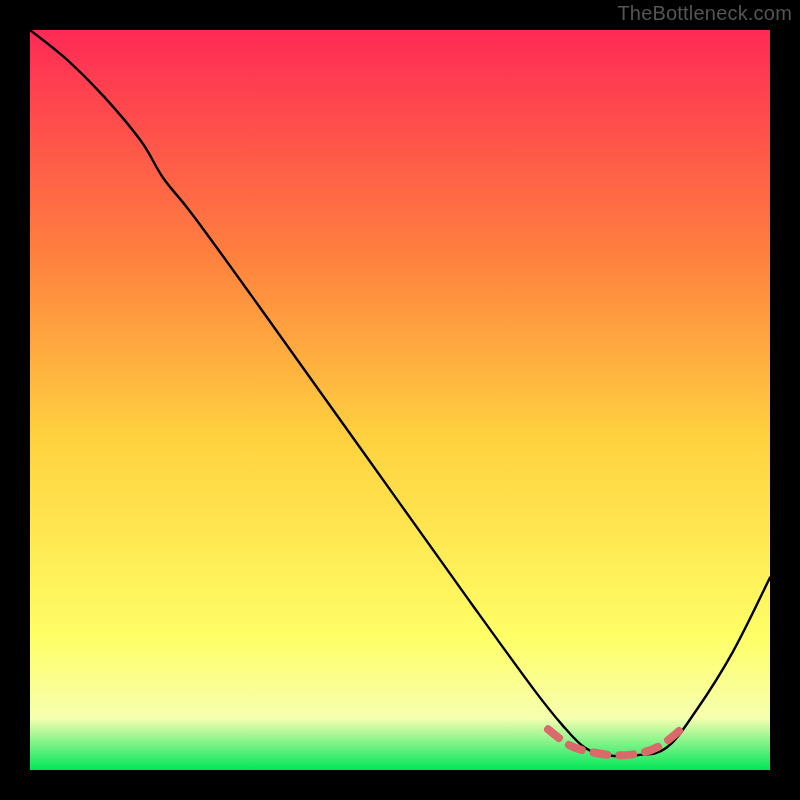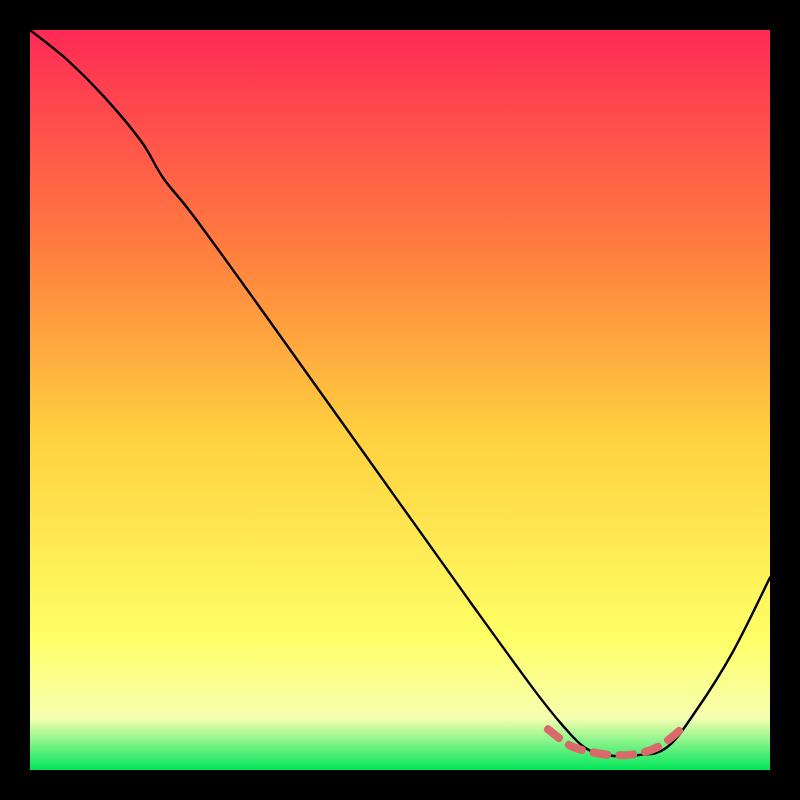--- a/index.html
+++ b/index.html
@@ -38,20 +38,21 @@
     display: block;
     width: 740px;
     height: 740px;
   }
 </style>
 </head>
 <body>
 
 <div class="stage">
 
+  <div class="watermark">TheBottleneck.com</div>
 
   <div class="plot-area">
     <svg viewBox="0 0 740 740" preserveAspectRatio="none">
       <defs>
         <linearGradient id="bg-grad" x1="0" y1="0" x2="0" y2="1">
           <stop offset="0%" stop-color="#ff2a55"></stop>
           <stop offset="30%" stop-color="#ff7f3f"></stop>
           <stop offset="55%" stop-color="#ffd13f"></stop>
           <stop offset="82%" stop-color="#ffff66"></stop>
           <stop offset="93%" stop-color="#f6ffb0"></stop>

